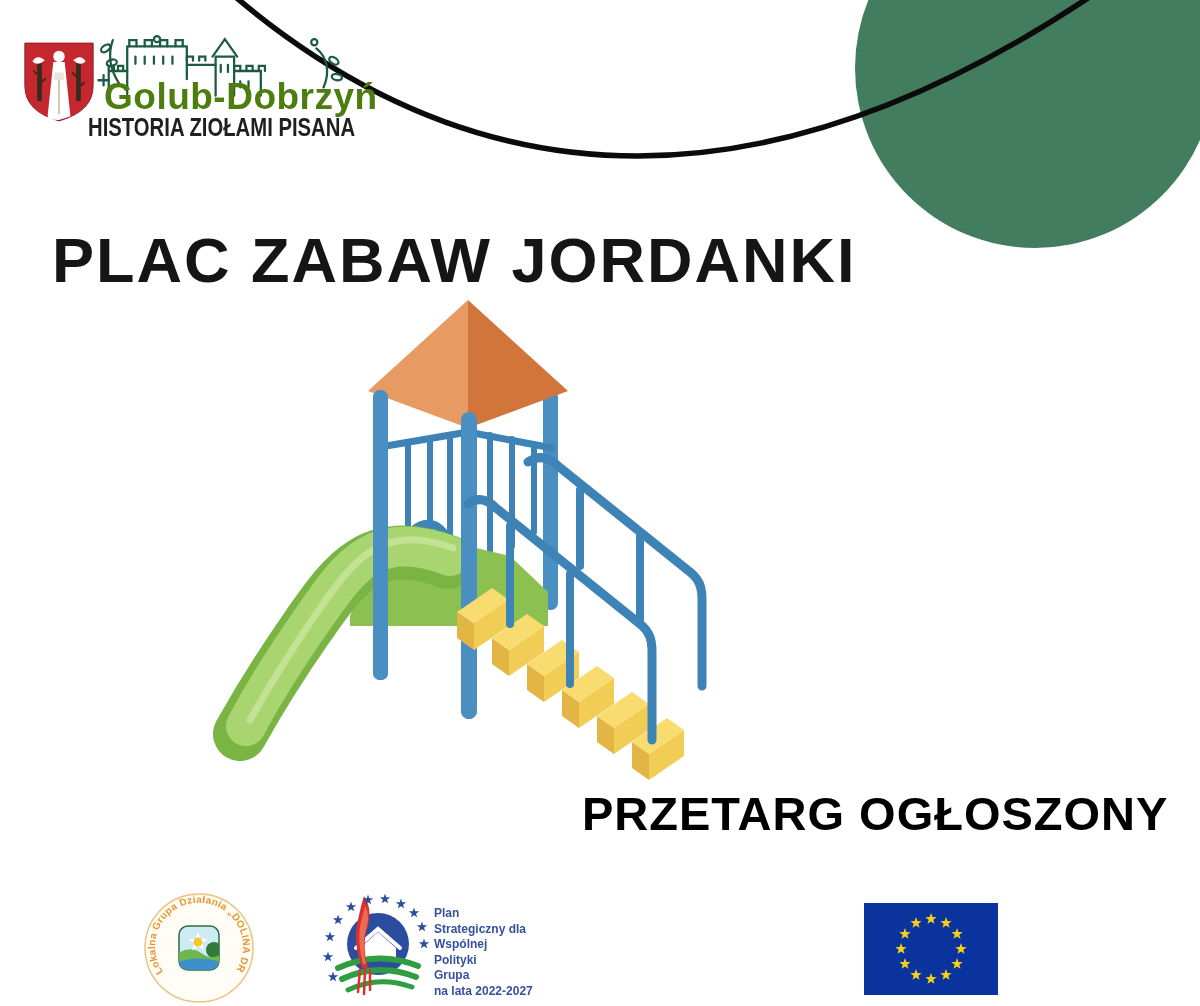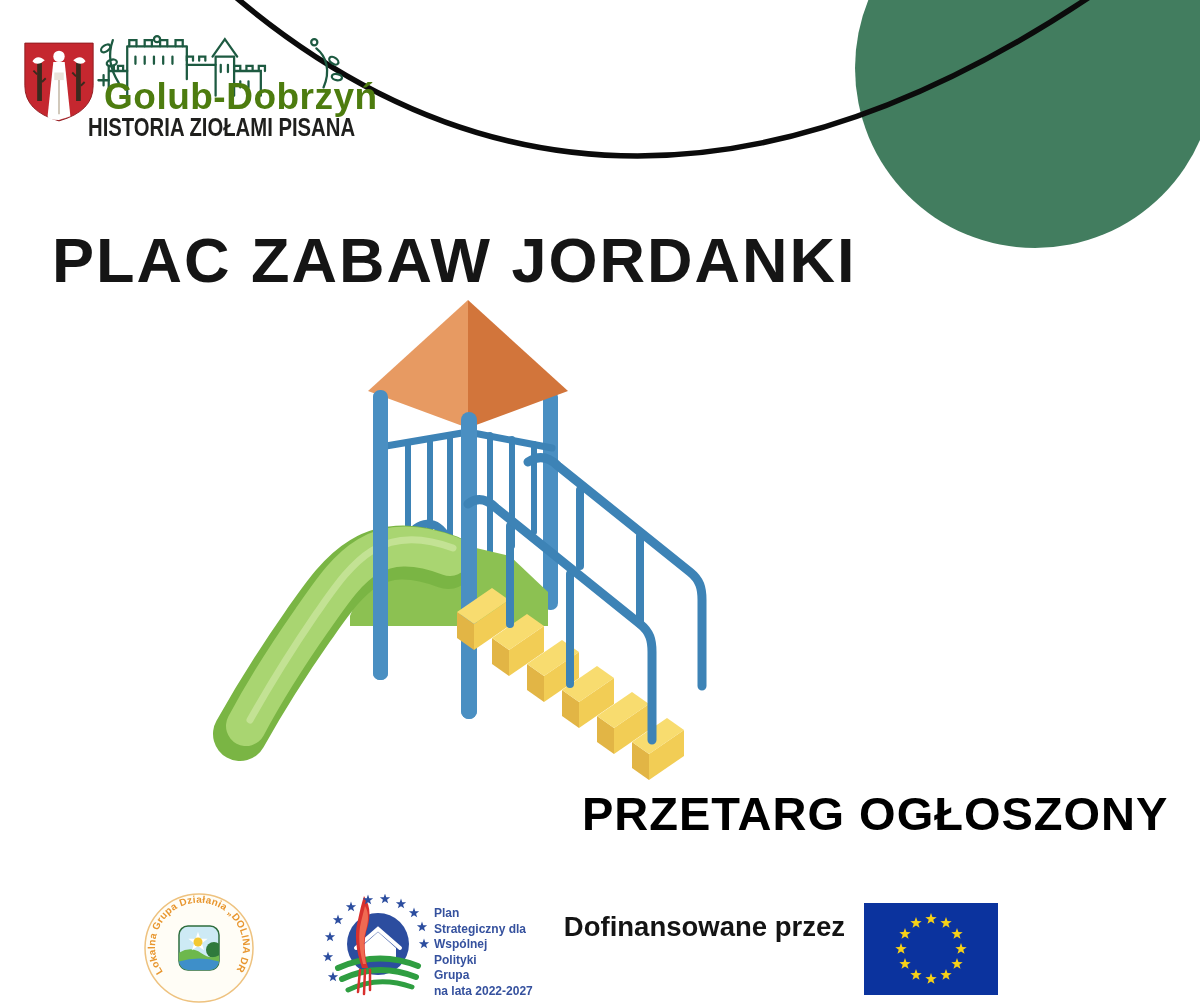--- a/index.html
+++ b/index.html
@@ -219,21 +219,20 @@
 <div class="abs plan-text">
   <div>Plan</div>
   <div>Strategiczny dla</div>
   <div>Wspólnej</div>
   <div>Polityki</div>
   <div>Grupa</div>
   <div>na lata 2022-2027</div>
 </div>
 
 <div class="abs eu-text">
-  <div>Dofinansowane przez</div>
 </div>
 
 <svg class="abs eu-flag-svg" viewBox="0 0 134 92">
   <rect x="0" y="0" width="134" height="92" fill="#0b339e"></rect>
   <g fill="#f7d117">
     <use href="#star" x="67" y="16"></use>
     <use href="#star" x="82" y="20"></use>
     <use href="#star" x="93" y="31"></use>
     <use href="#star" x="97" y="46"></use>
     <use href="#star" x="93" y="61"></use>

